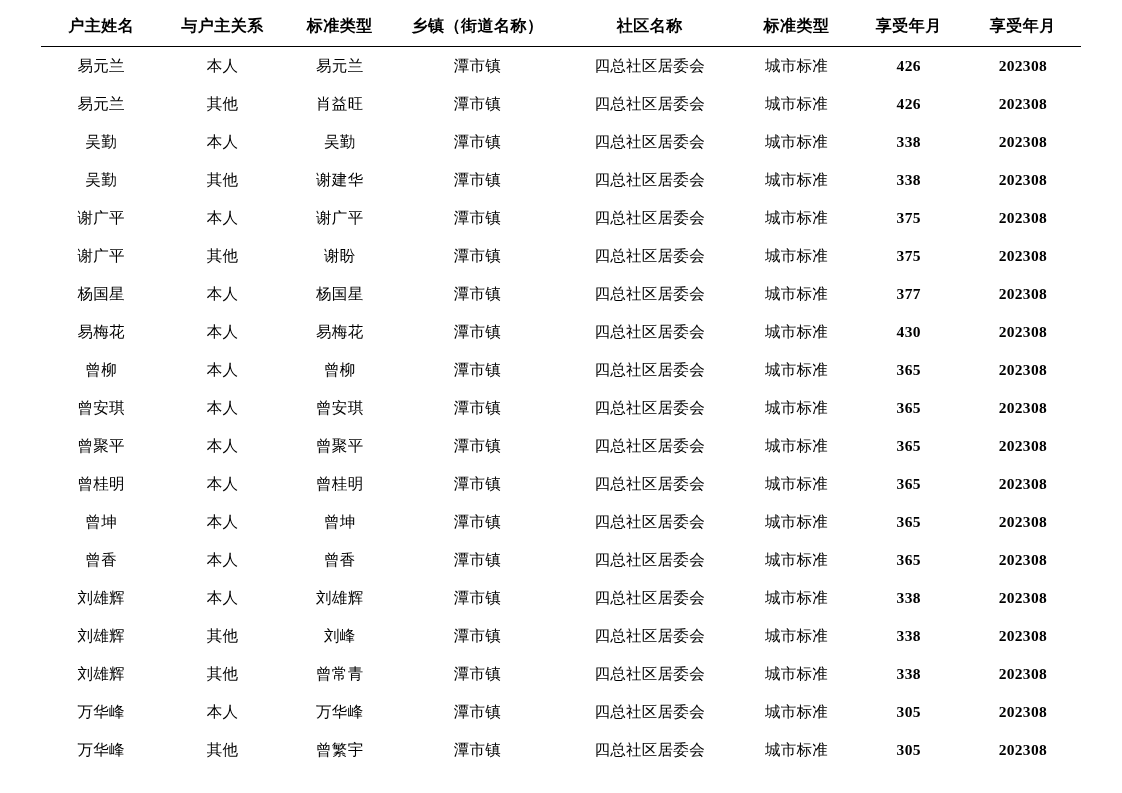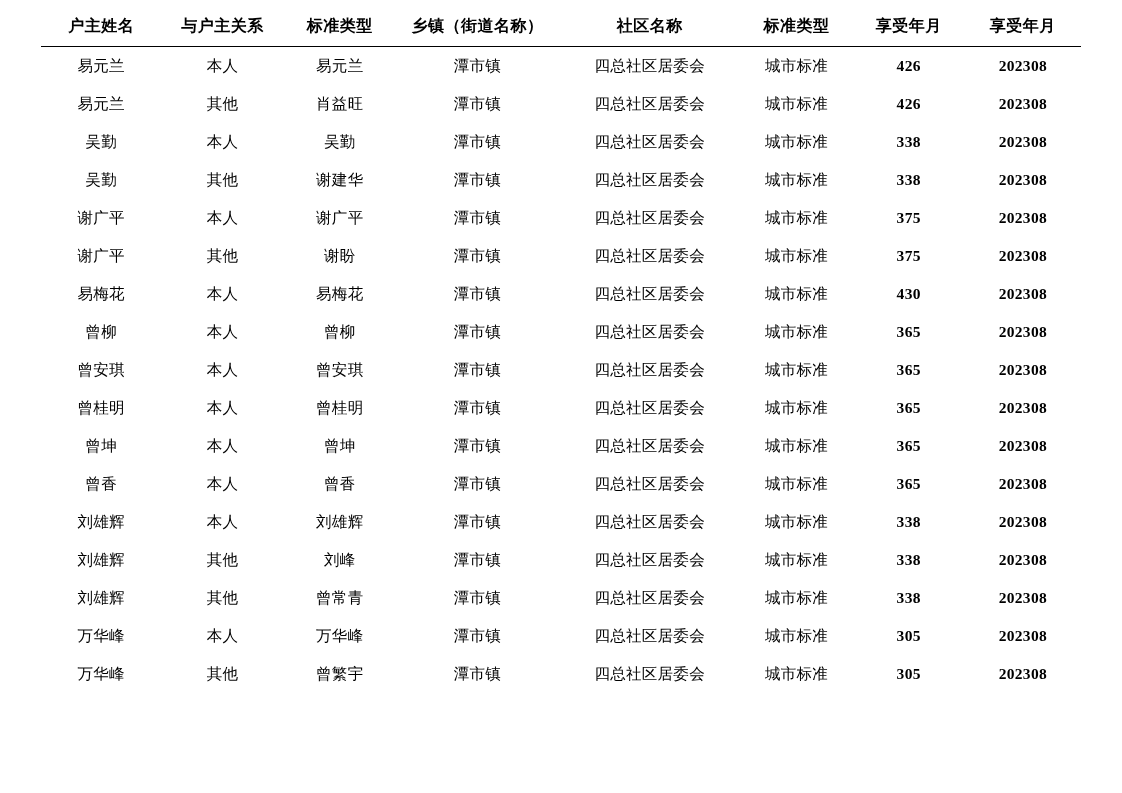--- a/index.html
+++ b/index.html
@@ -136,20 +136,30 @@
           <td>谢广平</td>
           <td>其他</td>
           <td>谢盼</td>
           <td>潭市镇</td>
           <td>四总社区居委会</td>
           <td>城市标准</td>
           <td class="num">375</td>
           <td class="num">202308</td>
         </tr>
         <tr>
+          <td>杨国星</td>
+          <td>本人</td>
+          <td>杨国星</td>
+          <td>潭市镇</td>
+          <td>四总社区居委会</td>
+          <td>城市标准</td>
+          <td class="num">377</td>
+          <td class="num">202308</td>
+        </tr>
+        <tr>
           <td>易梅花</td>
           <td>本人</td>
           <td>易梅花</td>
           <td>潭市镇</td>
           <td>四总社区居委会</td>
           <td>城市标准</td>
           <td class="num">430</td>
           <td class="num">202308</td>
         </tr>
         <tr>
@@ -159,20 +169,30 @@
           <td>潭市镇</td>
           <td>四总社区居委会</td>
           <td>城市标准</td>
           <td class="num">365</td>
           <td class="num">202308</td>
         </tr>
         <tr>
           <td>曾安琪</td>
           <td>本人</td>
           <td>曾安琪</td>
+          <td>潭市镇</td>
+          <td>四总社区居委会</td>
+          <td>城市标准</td>
+          <td class="num">365</td>
+          <td class="num">202308</td>
+        </tr>
+        <tr>
+          <td>曾聚平</td>
+          <td>本人</td>
+          <td>曾聚平</td>
           <td>潭市镇</td>
           <td>四总社区居委会</td>
           <td>城市标准</td>
           <td class="num">365</td>
           <td class="num">202308</td>
         </tr>
         <tr>
           <td>曾桂明</td>
           <td>本人</td>
           <td>曾桂明</td>

